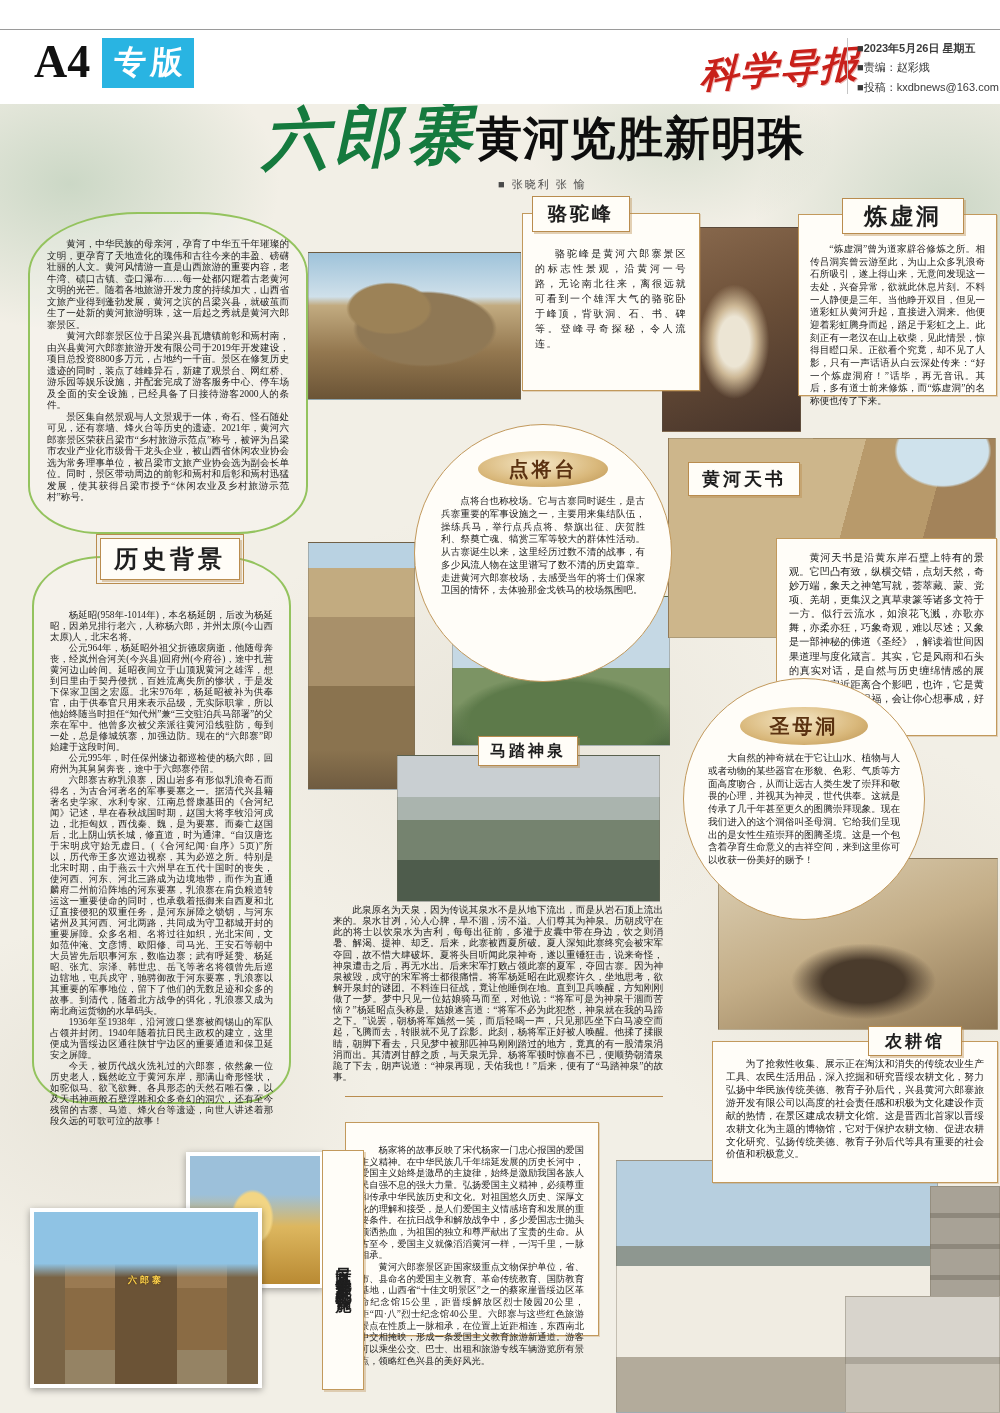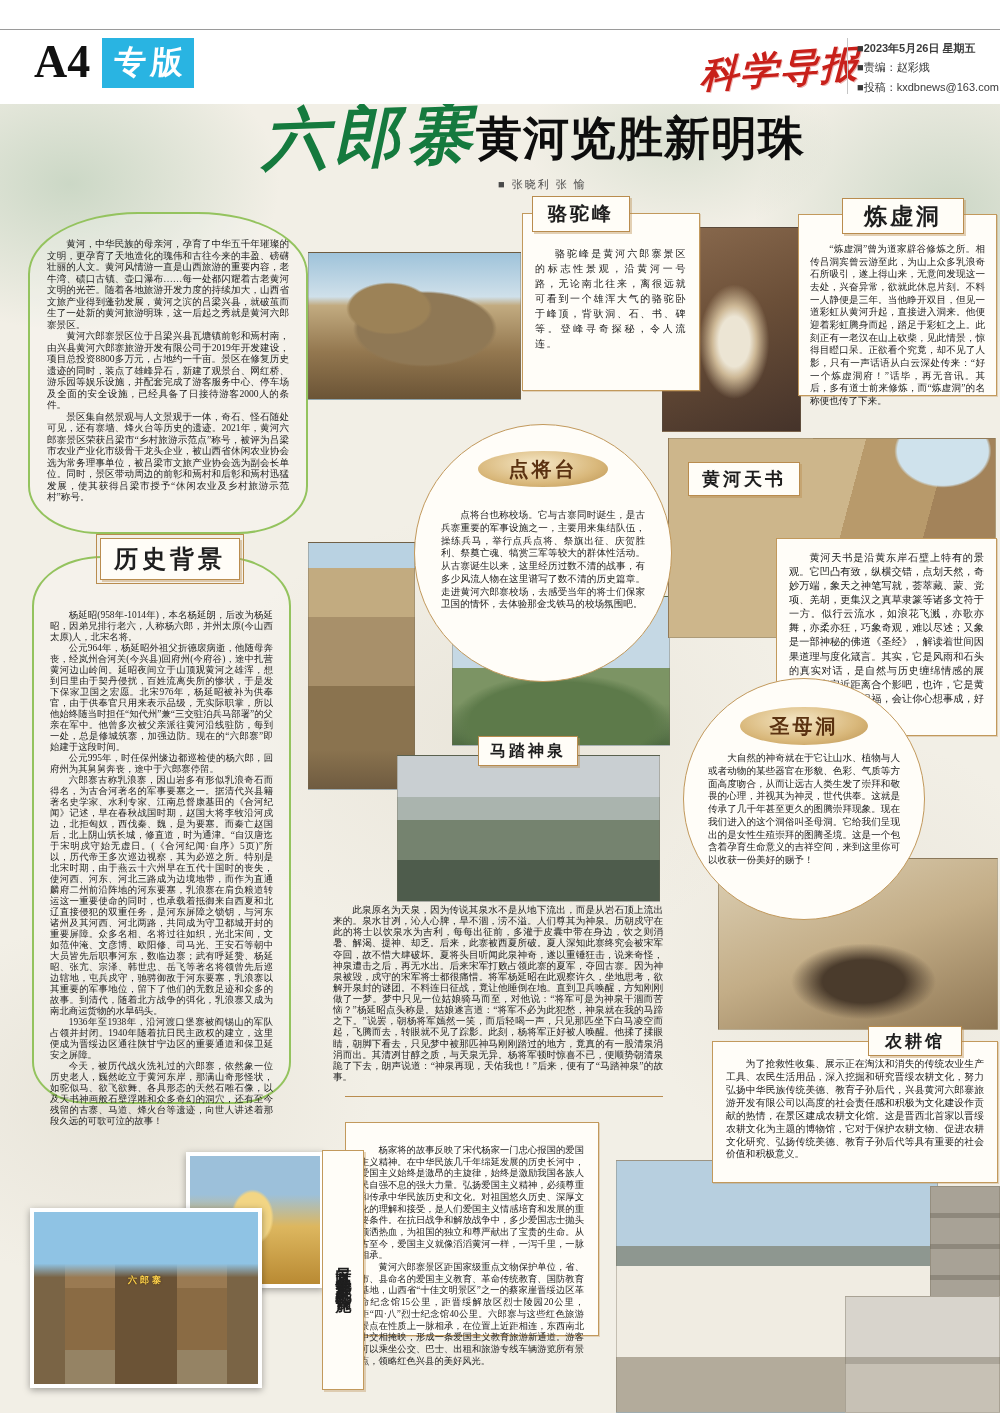--- a/index.html
+++ b/index.html
@@ -153,21 +153,21 @@
     <span>炼虚洞</span>
   </div>
   <div class="wbox bt" style="left:798px;top:214px;width:199px;height:182px;padding:28px 11px 8px;line-height:1.32;">
     <p>“炼虚洞”曾为道家辟谷修炼之所。相传吕洞宾曾云游至此，为山上众多乳浪奇石所吸引，遂上得山来，无意间发现这一去处，兴奋异常，欲就此休息片刻。不料一人静便是三年。当他睁开双目，但见一道彩虹从黄河升起，直接进入洞来。他便迎着彩虹腾身而起，踏足于彩虹之上。此刻正有一老汉在山上砍柴，见此情景，惊得目瞪口呆。正欲看个究竟，却不见了人影，只有一声话语从白云深处传来：“好一个炼虚洞府！”话毕，再无音讯。其后，多有道士前来修炼，而“炼虚洞”的名称便也传了下来。</p>
   </div>
 
   <div class="circle" style="left:414px;top:424px;width:258px;height:258px;">
     <div class="etitle" style="width:130px;height:36px;margin-top:26px;font-size:20px;">
       <span>点将台</span>
     </div>
-    <div class="bt" style="margin:22px 26px 0;line-height:1.33;">
+    <div class="bt" style="margin:8px 26px 0;line-height:1.33;">
       <p>点将台也称校场。它与古寨同时诞生，是古兵寨重要的军事设施之一，主要用来集结队伍，操练兵马，举行点兵点将、祭旗出征、庆贺胜利、祭奠亡魂、犒赏三军等较大的群体性活动。从古寨诞生以来，这里经历过数不清的战事，有多少风流人物在这里谱写了数不清的历史篇章。走进黄河六郎寨校场，去感受当年的将士们保家卫国的情怀，去体验那金戈铁马的校场氛围吧。</p>
     </div>
   </div>
   <div class="photo ph-rocks" style="left:308px;top:542px;width:107px;height:248px;"></div>
   <div class="photo ph-hill" style="left:452px;top:596px;width:218px;height:150px;"></div>
 
   <div class="photo ph-tianshu" style="left:668px;top:438px;width:328px;height:200px;"></div>
   <div class="tbox" style="left:688px;top:446px;width:112px;height:34px;font-size:18px;margin-top:16px;">
     <span>黄河天书</span>
   </div>

